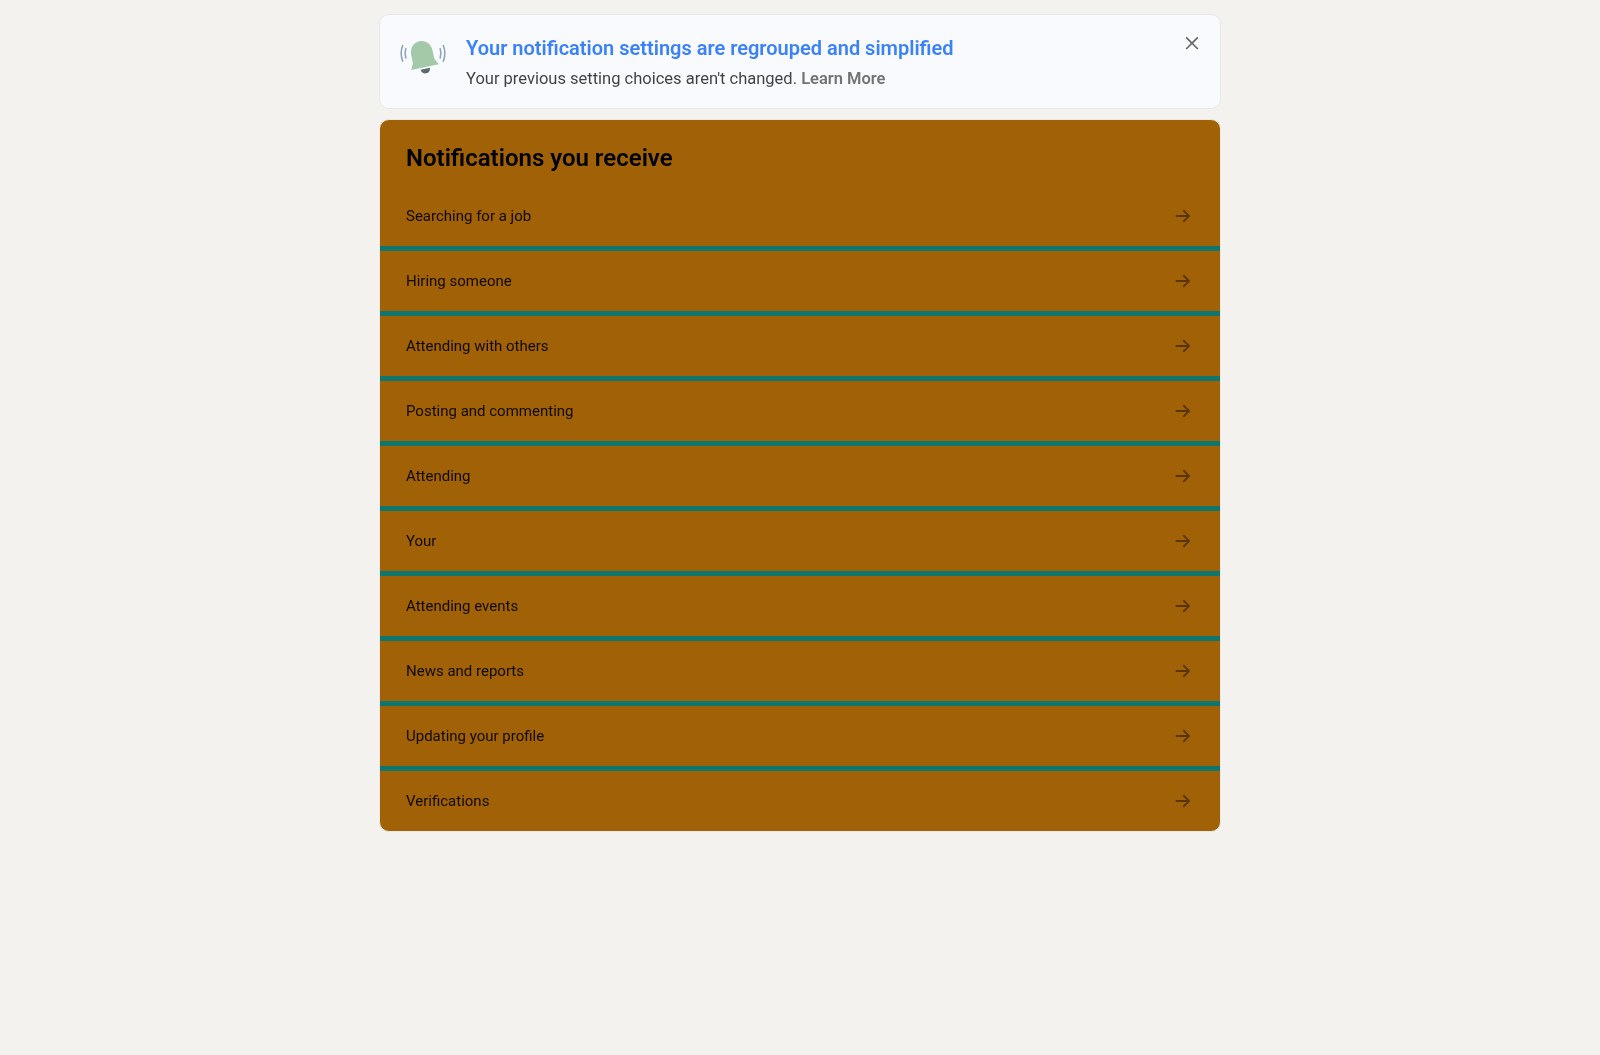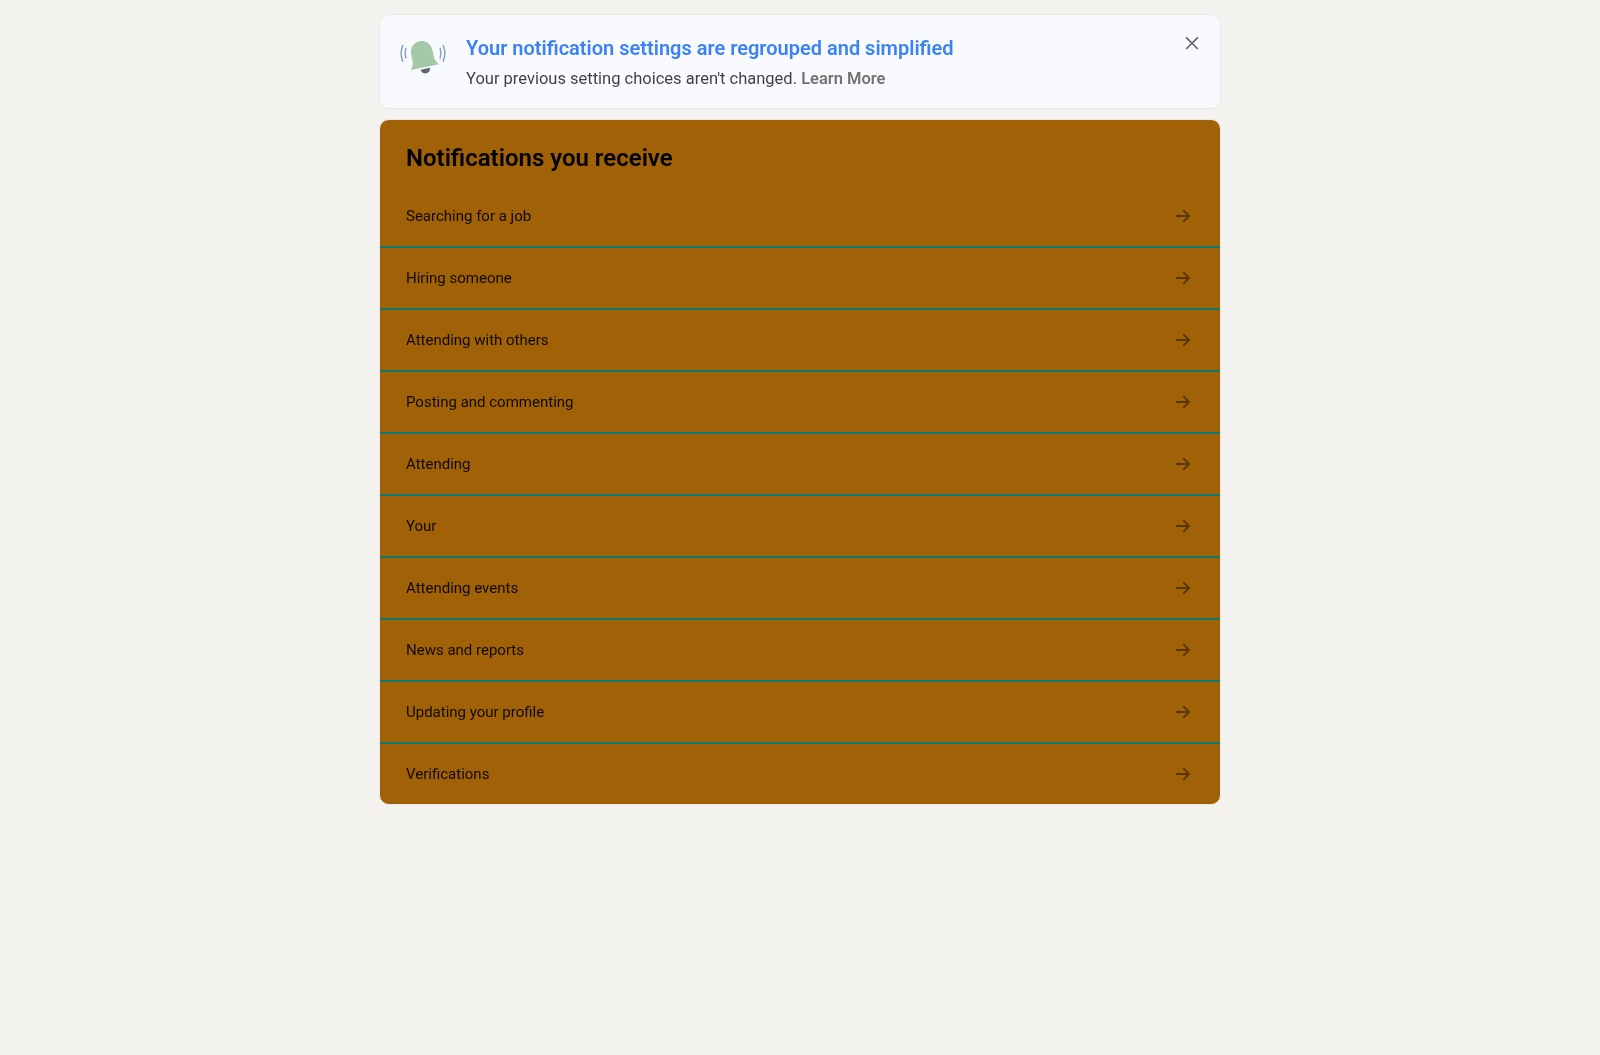--- a/index.html
+++ b/index.html
@@ -90,21 +90,21 @@
     .card-title {
       font-size: 24px;
       font-weight: 600;
       color: #000000;
     }
     .list-item {
       display: flex;
       align-items: center;
       justify-content: space-between;
       padding: 19px 26px;
-      border-top: 2px solid #0f766e;
+      border-top: 5px solid #0f766e;
       cursor: pointer;
       text-decoration: none;
       color: inherit;
     }
     .list-item:first-child {
       border-top: none;
     }
     .list-item-label {
       font-size: 15px;
       color: rgba(0,0,0,0.9);

